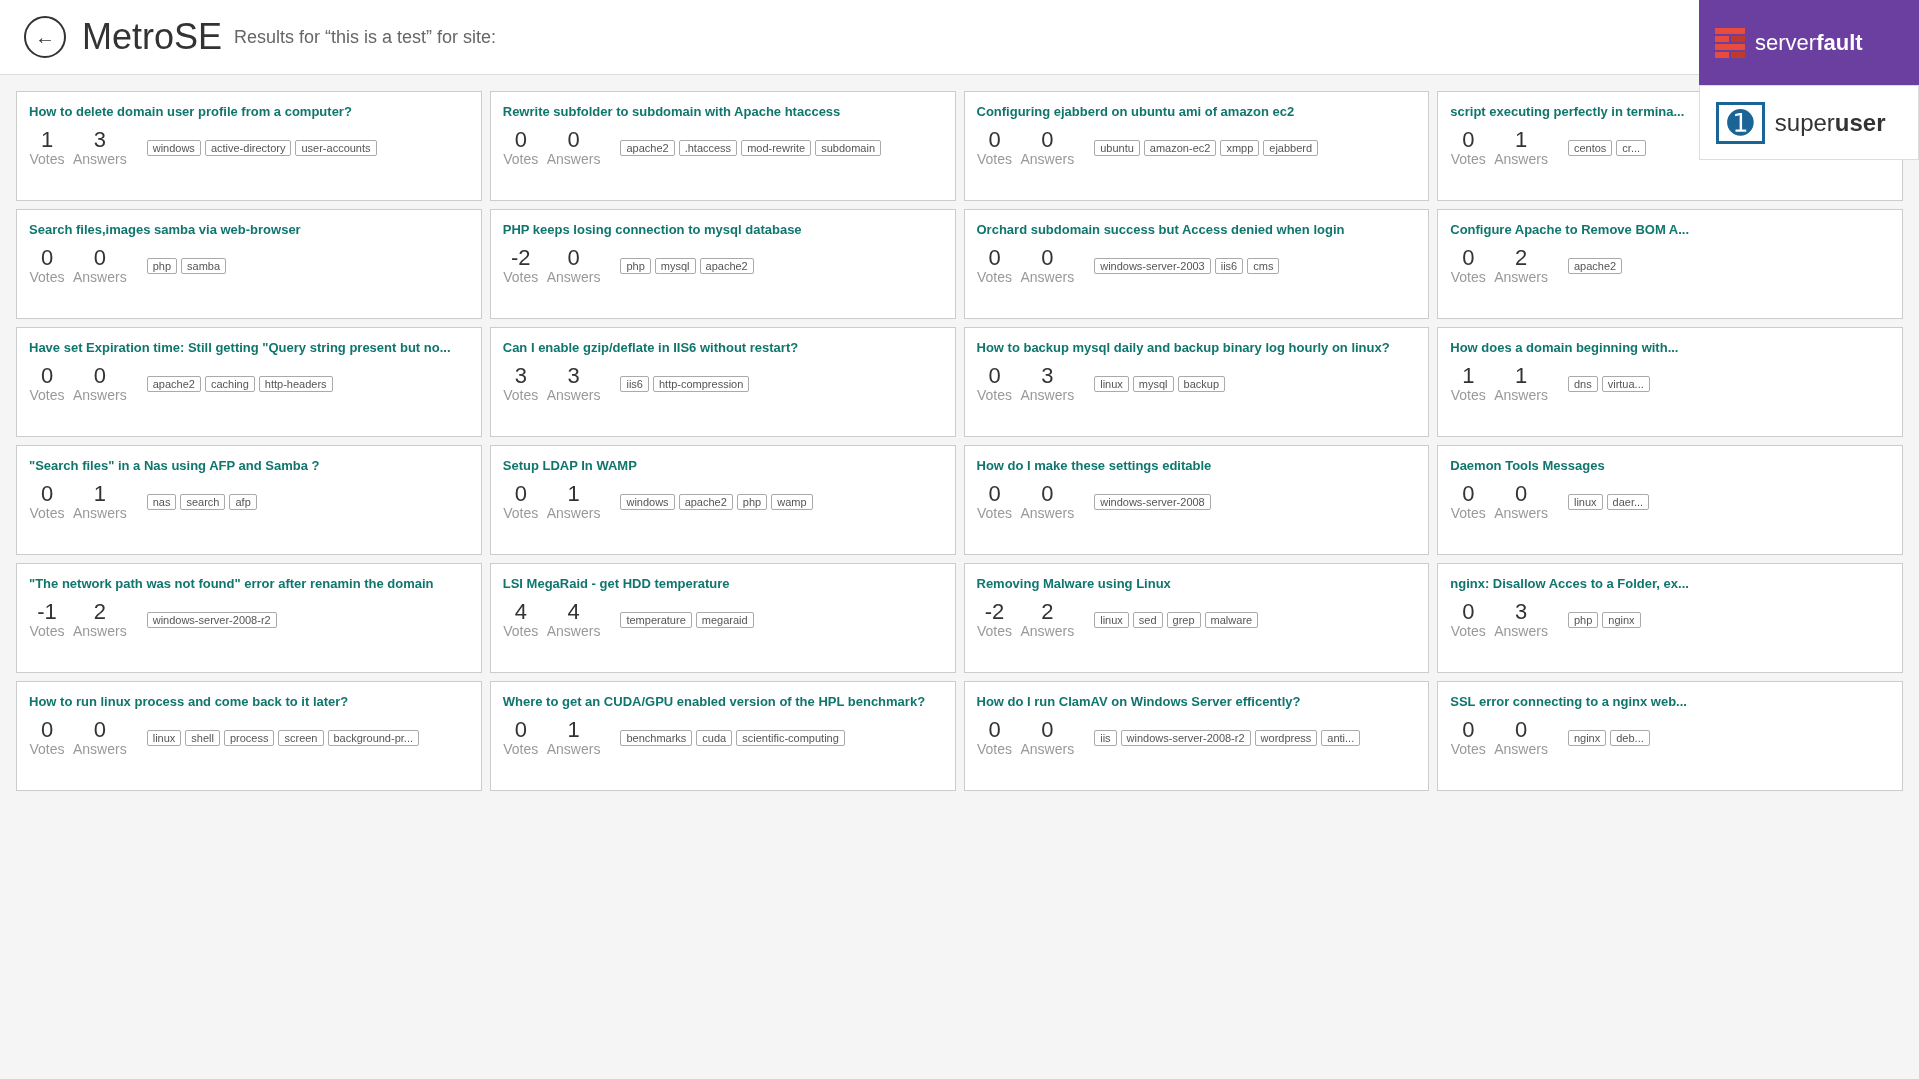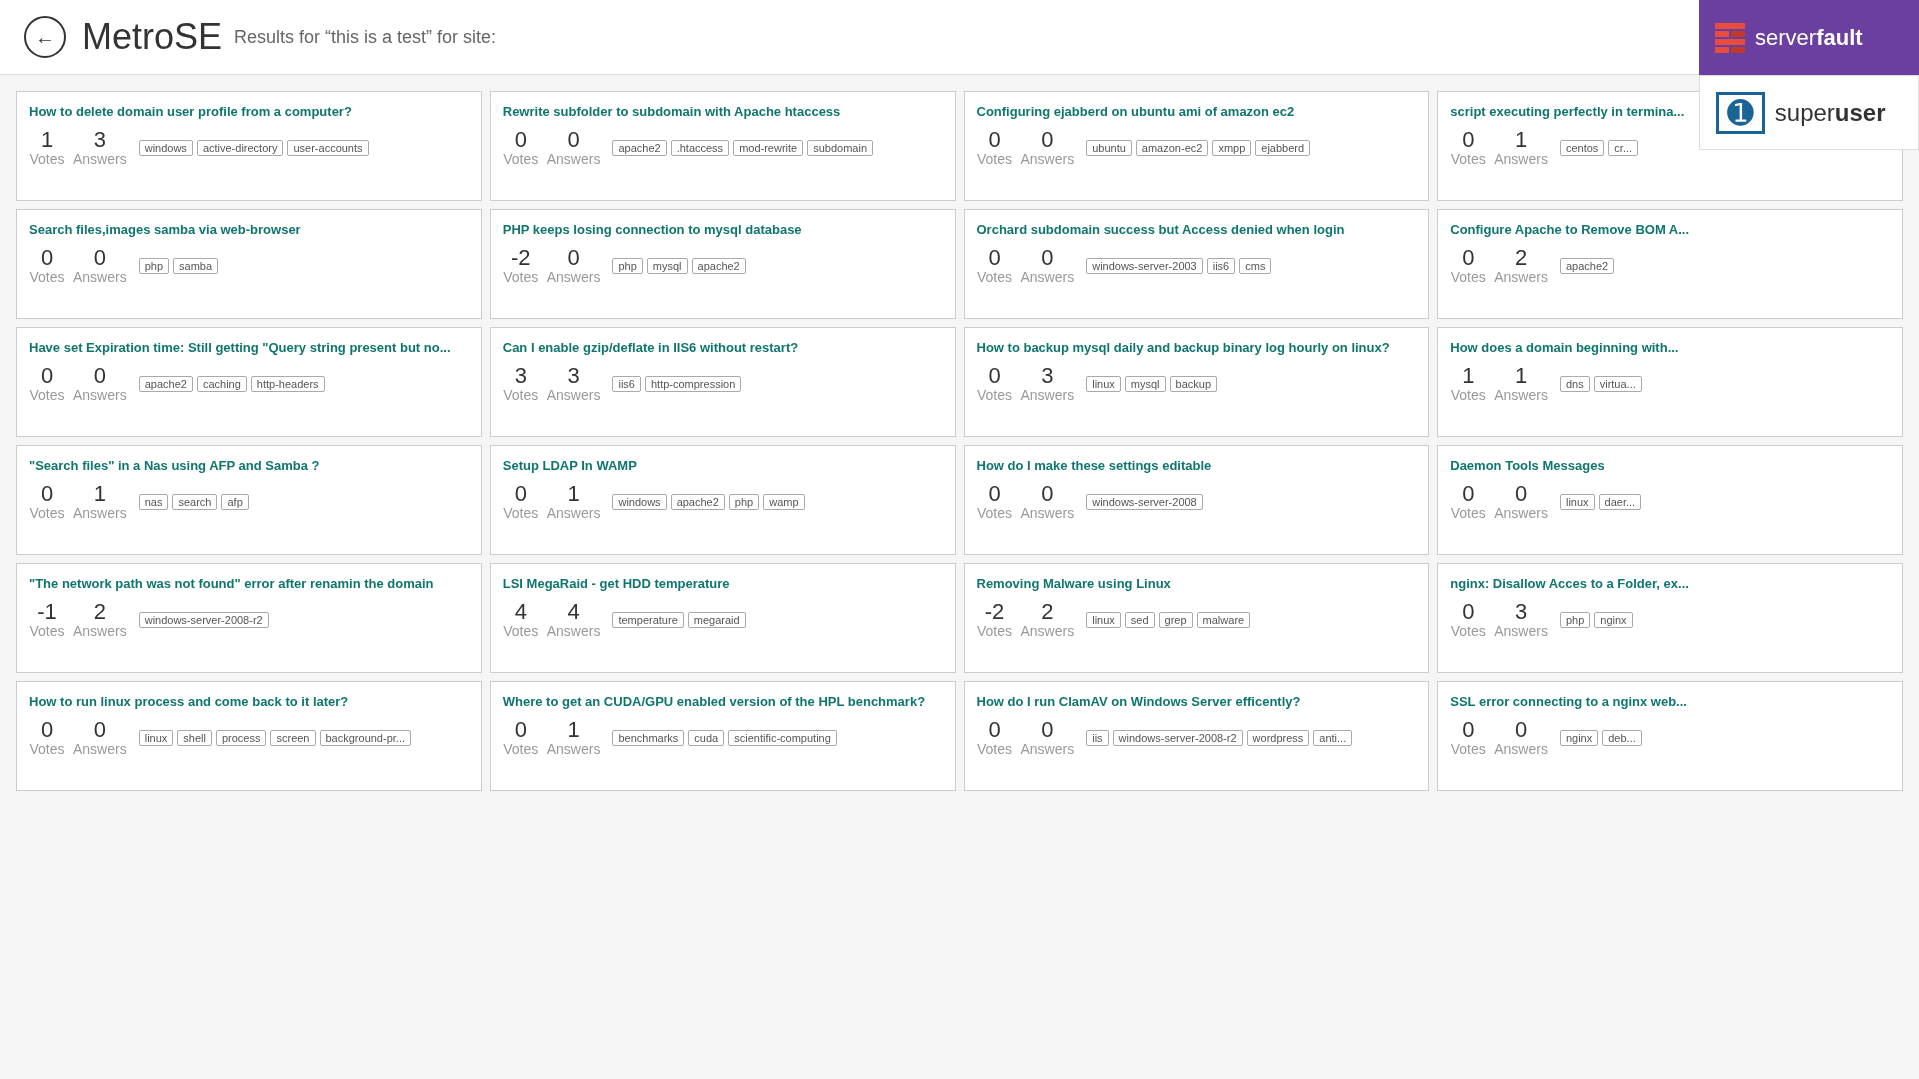--- a/index.html
+++ b/index.html
@@ -42,21 +42,21 @@
       display: flex;
       flex-direction: column;
       width: 220px;
     }
     .logo-serverfault {
       background: #6b3fa0;
       padding: 6px 16px;
       display: flex;
       align-items: center;
       gap: 10px;
-      height: 75px;
+      height: 85px;
     }
     .logo-sf-icon {
       display: grid;
       grid-template-columns: 1fr 1fr;
       gap: 2px;
       width: 30px;
       height: 30px;
     }
     .sf-bar {
       background: #e74c3c;
@@ -130,21 +130,21 @@
       line-height: 1;
     }
     .stat-label {
       font-size: 14px;
       color: #999;
     }
     .tags {
       display: flex;
       flex-wrap: wrap;
       gap: 4px;
-      margin-left: 4px;
+      margin-left: 12px;
     }
     .tag {
       border: 1px solid #aaa;
       border-radius: 2px;
       padding: 1px 5px;
       font-size: 11px;
       color: #555;
       background: #fff;
       white-space: nowrap;
     }

